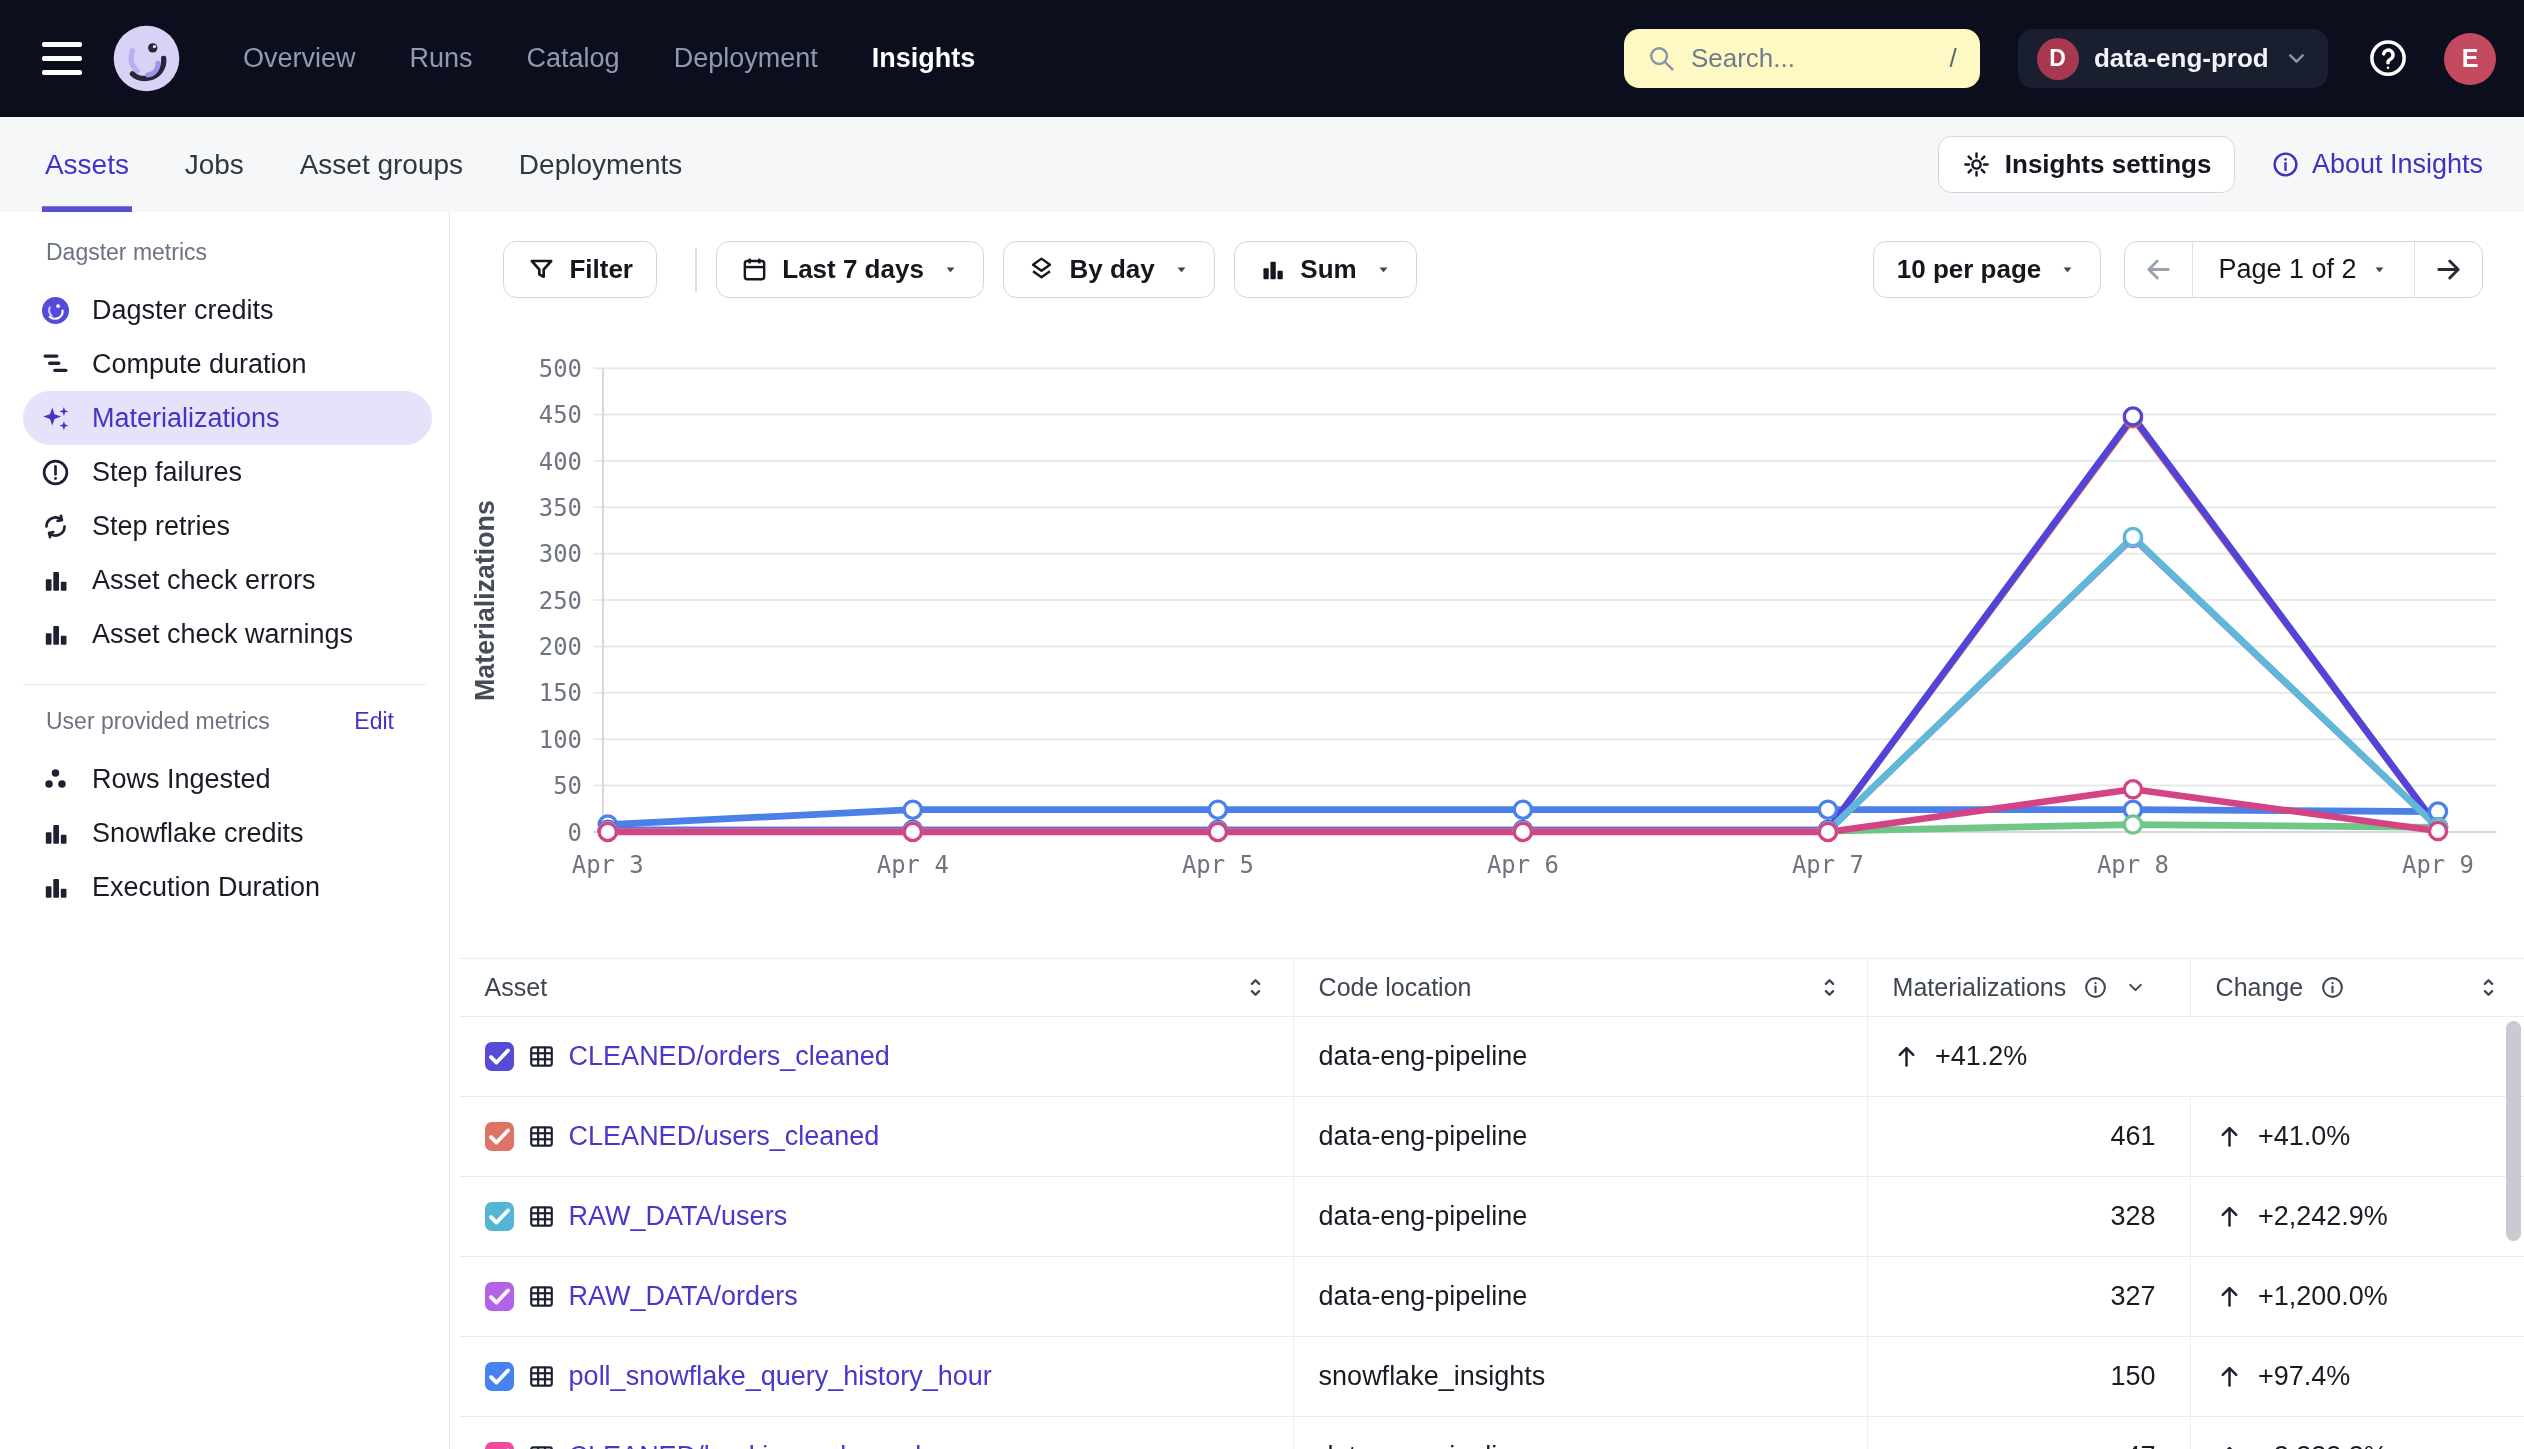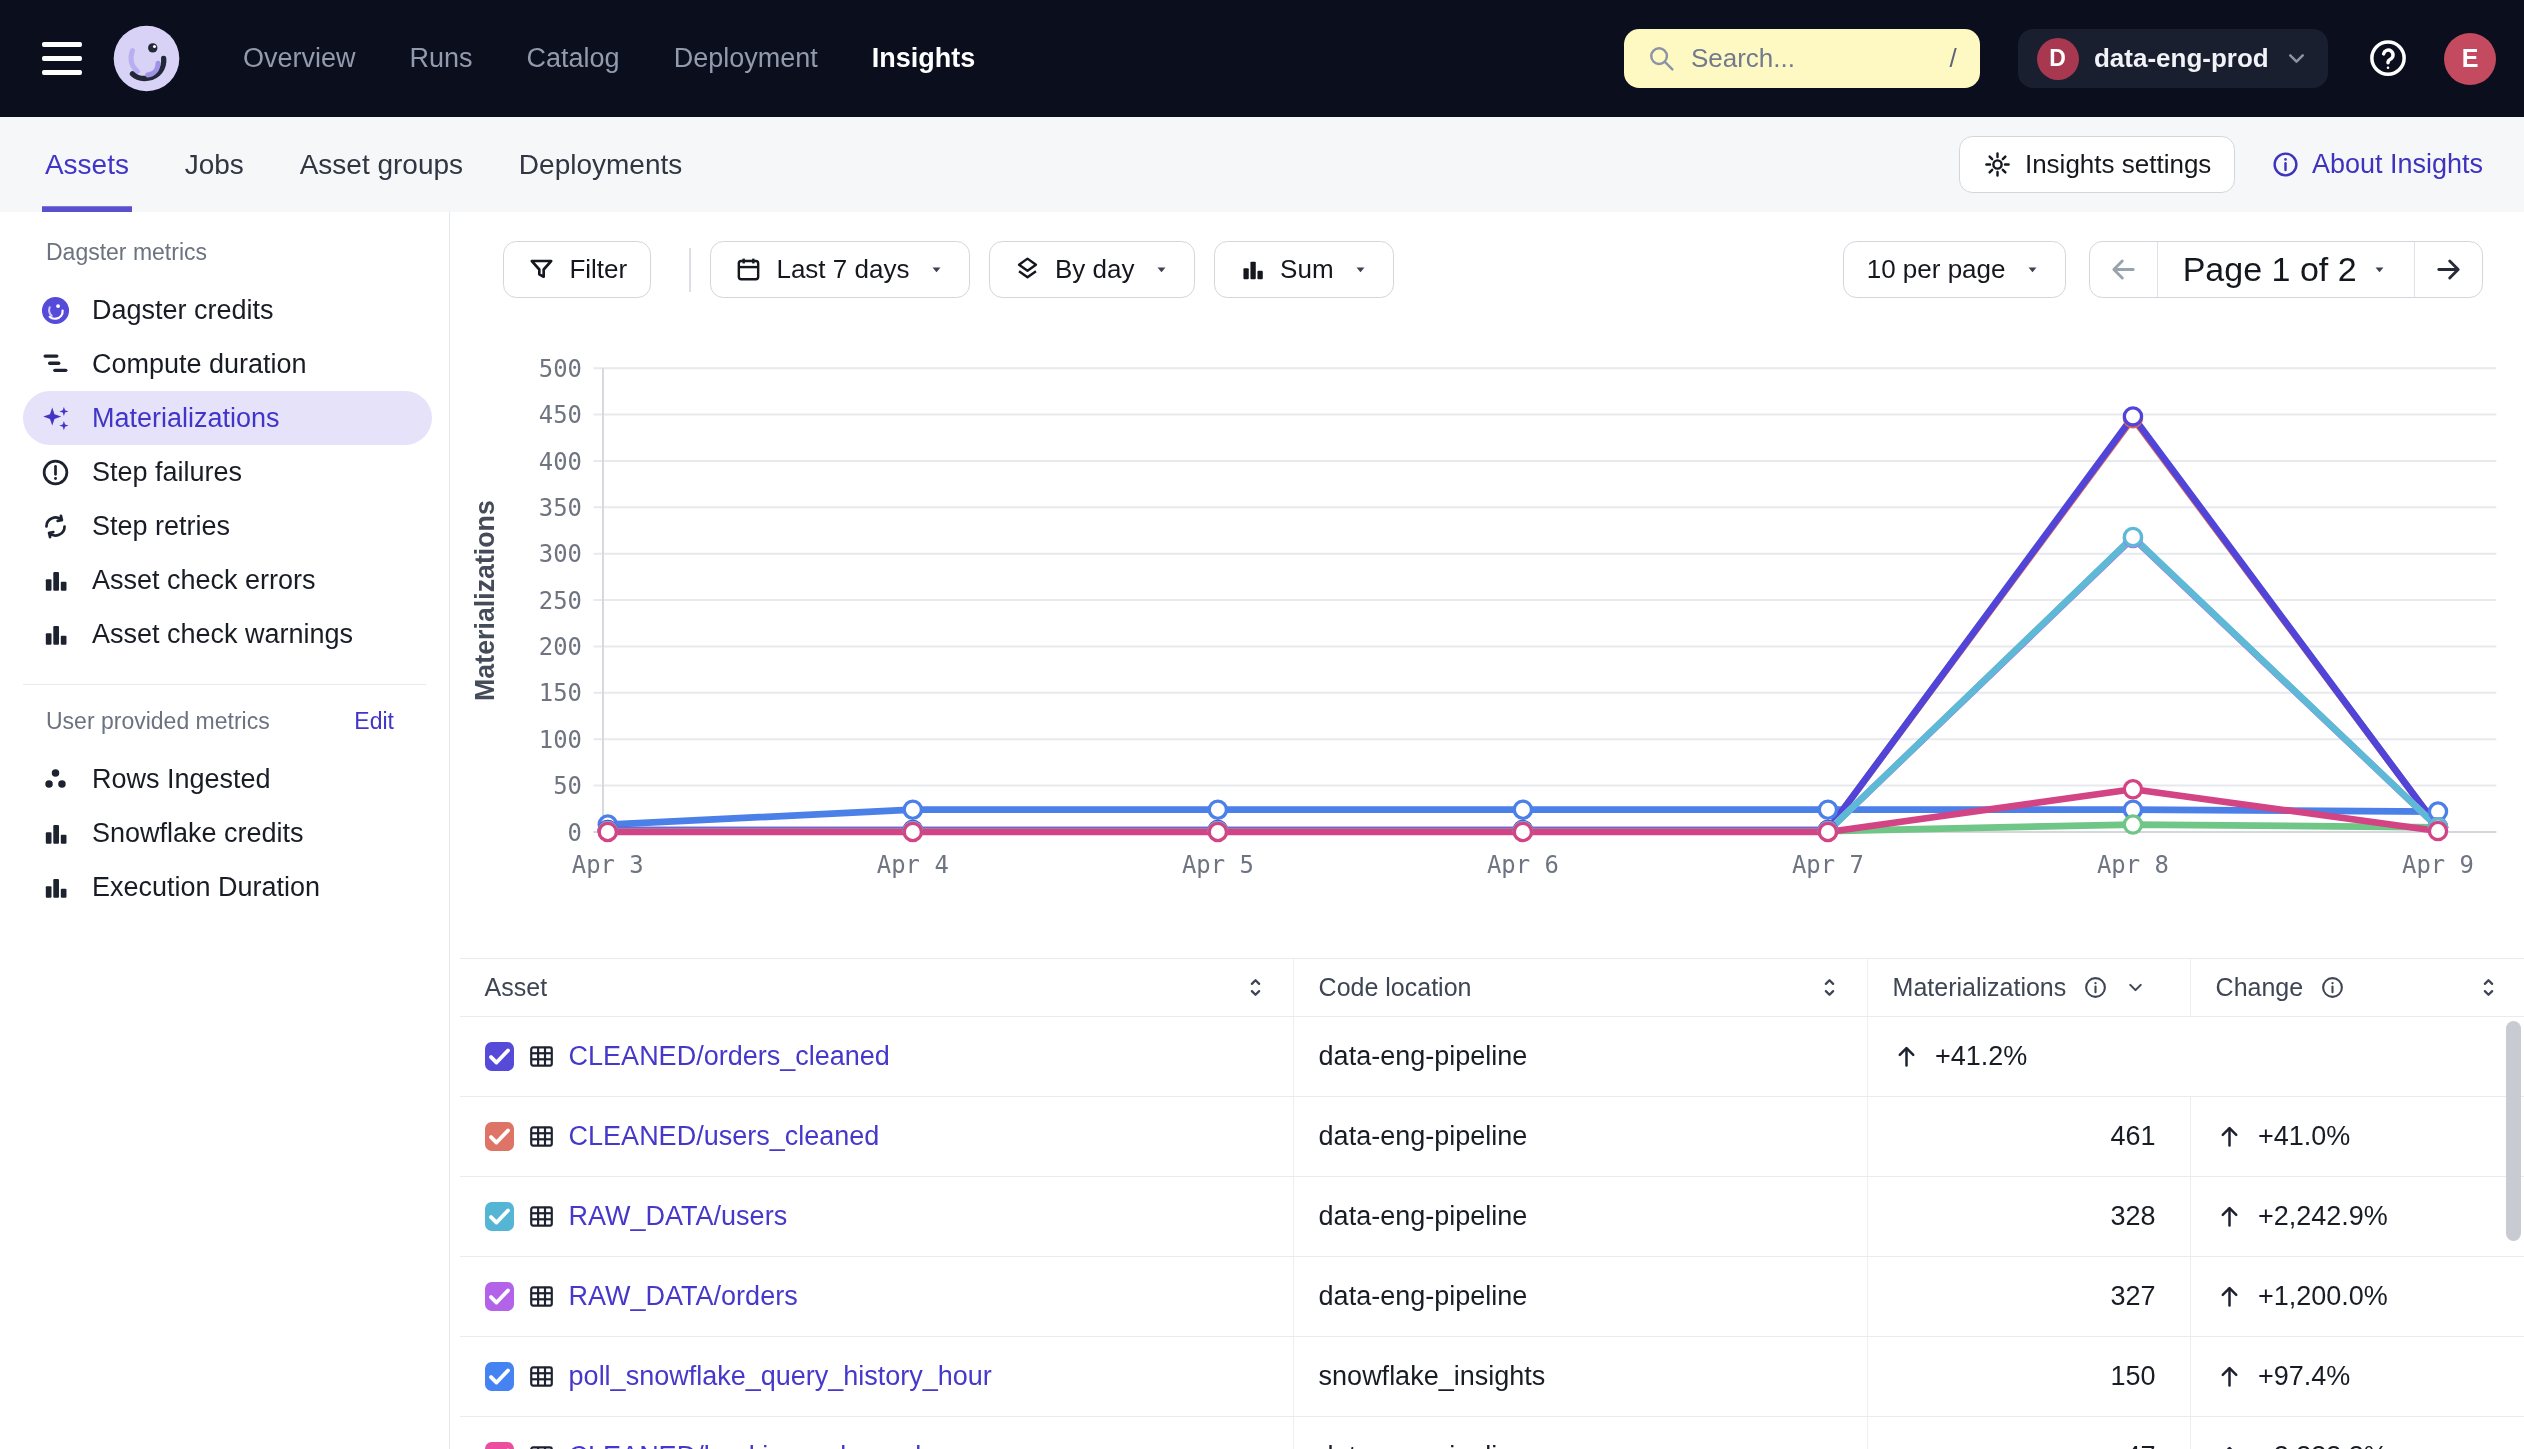--- a/index.html
+++ b/index.html
@@ -35,21 +35,21 @@
             font-size:25px; font-weight:700; display:flex; align-items:center; justify-content:center; cursor:pointer; }
 
   
   .subnav { position:absolute; top:117px; left:0; width:100%; height:96px; background:#f6f7f9;
             border-bottom:1px solid #e7e9ec; display:flex; align-items:stretch; padding:0 42px; }
   .tabs { display:flex; gap:50px; }
   .tab { display:flex; align-items:center; font-size:28px; font-weight:400; color:#303642; padding:0 2.9px; cursor:pointer; }
   .tab.active { color:#4135c8; box-shadow: inset 0 -5.7px 0 #5a4fcf; }
   .subnav-right { margin-left:auto; display:flex; align-items:center; gap:36px; }
   .btn { display:inline-flex; align-items:center; gap:13.4px; height:57px; padding:0 23px; background:#fff;
-         border:1.9px solid #d2d6dc; border-radius:13.4px; font-size:26px; font-weight:400; color:#14171e; cursor:pointer; }
+         border:1.9px solid #d2d6dc; border-radius:13.4px; font-size:26px; font-weight:700; color:#14171e; cursor:pointer; }
   .btn .bicon { width:29px; height:29px; color:#14171e; }
   .about { display:flex; align-items:center; gap:11.5px; color:#3d33bd; font-size:27px; cursor:pointer; }
   .about .aicon { width:29px; height:29px; }
 
   
   .sidebar { position:absolute; top:212px; left:0; width:450px; bottom:0; background:#fff;
              border-right:1px solid #e5e7ea; padding-top:27px; }
   .side-title { padding:0 55px 0 46px; font-size:23px; color:#6b7280; display:flex; justify-content:space-between;
                 align-items:center; line-height:27px; }
   .side-title .edit { color:#4135c8; font-size:23px; cursor:pointer; }
@@ -69,21 +69,21 @@
   .caret { width:19px; height:19px; color:#3c4250; margin-left:3.8px; }
   .toolbar-right { margin-left:auto; display:flex; align-items:center; gap:23px; }
   .toolbar-right .btn { margin-right:0; }
   .pager { display:flex; align-items:stretch; height:57px; border:1.9px solid #d2d6dc; border-radius:13.4px;
            background:#fff; overflow:hidden; }
   .pager .seg { display:flex; align-items:center; justify-content:center; padding:0 19px; cursor:pointer; }
   .pager .seg .picon { width:29px; height:29px; }
   .pager .seg.prev { color:#9aa2ae; }
   .pager .seg.next { color:#262b35; }
   .pager .seg.mid { border-left:1.9px solid #dfe2e6; border-right:1.9px solid #dfe2e6; gap:9.6px; padding:0 25px;
-                    font-size:34px; font-weight:500; color:#14171e; }
+                    font-size:27px; font-weight:500; color:#14171e; }
 
   .chart { position:absolute; top:134px; left:0; width:2075px; height:555px; }
 
   
   .table { position:absolute; top:746px; left:9.6px; width:2066px; }
   .thead, .tr { display:grid; grid-template-columns:834px 574px 323px 335px; }
   .thead { height:59px; border-top:1px solid #e9ebee; border-bottom:1px solid #e9ebee; }
   .th { display:flex; align-items:center; gap:17px; padding:0 25px; font-size:25px; color:#3e4654;
         border-right:1px solid #edeff2; }
   .th:last-child { border-right:none; }

